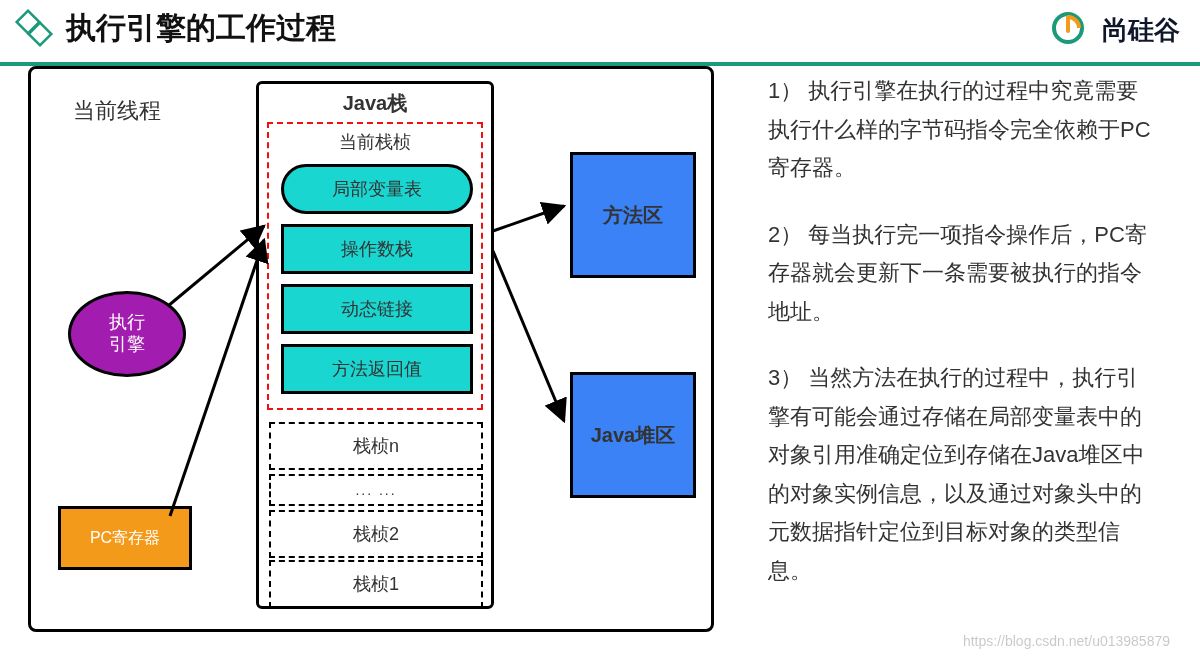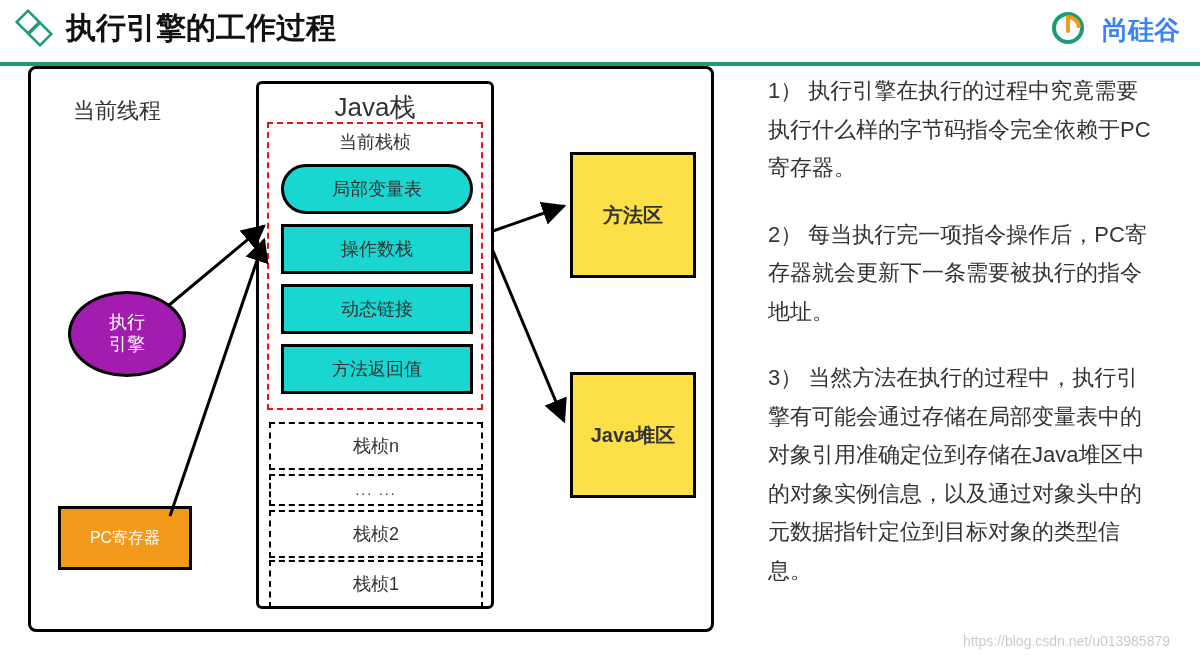--- a/index.html
+++ b/index.html
@@ -2,36 +2,36 @@
 <html><head>
 <meta charset="utf-8">
 <style>
   html,body{margin:0;padding:0;font-family:"Microsoft YaHei","PingFang SC",sans-serif;background:#fff;color:#333;}
   .slide{position:relative;width:1200px;height:657px;overflow:hidden;box-sizing:border-box;}
   .header{display:flex;align-items:center;justify-content:space-between;padding:8px 20px 10px 14px;border-bottom:4px solid #1b9a7a;}
   .header-left{display:flex;gap:12px;}
   .header-icon svg{width:40px;height:40px;}
   .title{font-size:30px;font-weight:700;color:#111;}
   .logo{display:flex;align-items:center;gap:6px;}
-  .logo-text{font-size:26px;font-weight:700;color:#3b82f6;margin-left:11px;}
+  .logo-text{font-size:26px;font-weight:700;color:#0f172a;margin-left:11px;}
   .content{display:flex;position:relative;}
   .diagram{position:relative;width:710px;height:560px;margin-left:28px;}
   .thread-box{position:absolute;left:0;top:0;width:680px;height:560px;border:3px solid #000;border-radius:8px;}
   .thread-label{position:absolute;left:45px;top:30px;font-size:22px;}
   .java-stack{position:absolute;left:228px;top:15px;width:232px;height:522px;border:3px solid #000;border-radius:6px;}
-  .java-stack-label{position:absolute;left:0;right:0;top:6px;text-align:center;font-size:26px;font-weight:400;}
+  .java-stack-label{position:absolute;left:0;right:0;top:6px;text-align:center;font-size:20px;font-weight:700;}
   .current-frame{position:absolute;left:8px;top:38px;width:212px;height:284px;border:2px dashed #e11;}
   .current-frame-label{position:absolute;left:0;right:0;top:6px;text-align:center;font-size:18px;}
   .cell{position:absolute;left:12px;width:186px;height:44px;background:#19d6d0;border:3px solid #000;display:flex;align-items:center;justify-content:center;font-size:18px;}
   .c1{top:40px;border-radius:25px;} .c2{top:100px;} .c3{top:160px;} .c4{top:220px;}
   .dframe{position:absolute;left:10px;width:210px;height:44px;border:2px dashed #000;display:flex;align-items:center;justify-content:center;font-size:18px;}
   .d-n{top:338px;} .d-e{top:390px;height:28px;font-size:14px;letter-spacing:2px;} .d-2{top:426px;} .d-1{top:476px;}
   .ellipse{position:absolute;left:40px;top:225px;width:112px;height:80px;background:#a21caf;border:3px solid #000;border-radius:50%;display:flex;align-items:center;justify-content:center;color:#fff;font-size:18px;text-align:center;line-height:1.2;}
   .pc-box{position:absolute;left:30px;top:440px;width:128px;height:58px;background:#f39a1b;border:3px solid #000;display:flex;align-items:center;justify-content:center;color:#fff;font-size:16px;}
-  .area-box{position:absolute;width:120px;height:120px;background:#fde047;border:3px solid #000;display:flex;align-items:center;justify-content:center;font-size:20px;font-weight:600;}
+  .area-box{position:absolute;width:120px;height:120px;background:#3b82f6;border:3px solid #000;display:flex;align-items:center;justify-content:center;font-size:20px;font-weight:600;}
   .method-area{left:542px;top:86px;}
   .heap-area{left:542px;top:306px;}
   .arrows{position:absolute;inset:0;pointer-events:none;}
   .desc{flex:1;padding:6px 40px 0 30px;font-size:22px;line-height:1.75;color:#333;}
   .desc p{margin:0 0 28px 0;}
   .watermark{position:absolute;right:30px;bottom:8px;font-size:14px;color:rgba(0,0,0,0.22);}
 </style>
 </head>
 <body>
 

